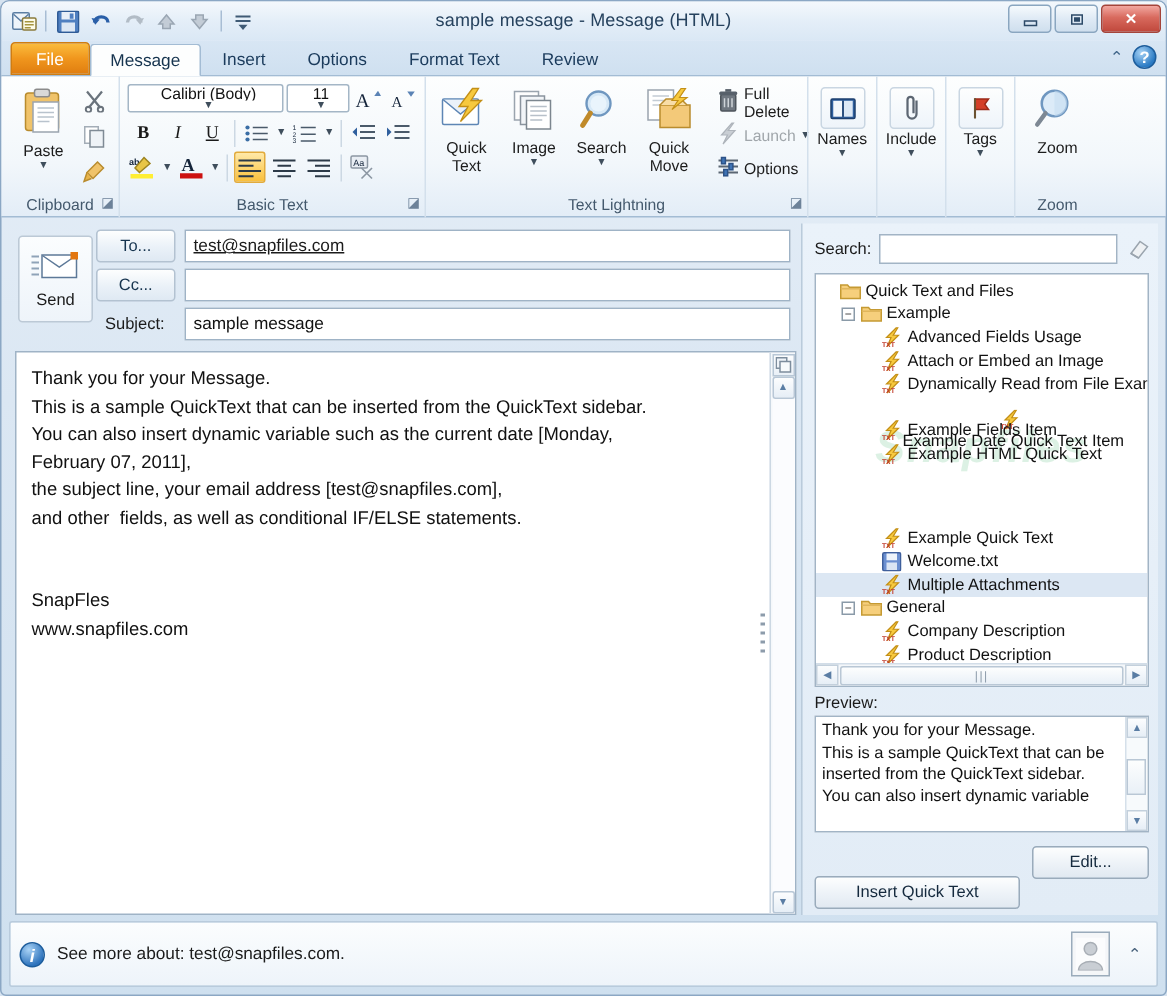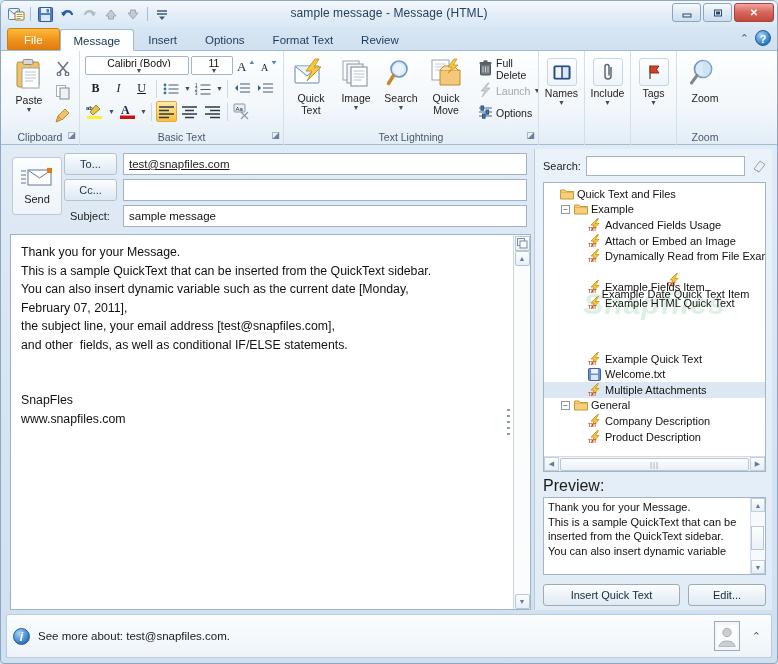--- a/index.html
+++ b/index.html
@@ -219,36 +219,36 @@
     font-size:30px; font-weight:bold; font-style:italic; color:#d7efe0;
     z-index:1; pointer-events:none; letter-spacing:1px; opacity:.85;
   }
   .hscroll { height:15px; border-top:1px solid #d2dde8; display:flex; align-items:center; background:#f4f7fa; }
   .hs-arrow { width:15px;height:14px;display:flex;align-items:center;justify-content:center;font-size:7px;color:#5a7da4;background:linear-gradient(180deg,#fcfdfe,#e6eef6);border:1px solid #c3d0dc;}
   .hs-thumb {
     flex:1; height:13px; margin:0 1px; border:1px solid #b9c7d5; border-radius:2px;
     background:linear-gradient(180deg,#fdfefe,#e9f0f7);
     display:flex; align-items:center; justify-content:center; letter-spacing:1px; font-size:8px; color:#8a99a8;
   }
-  .prevlabel { font-size:16px; color:#1b1b1b; margin:5px 0 2px 0; }
+  .prevlabel { font-size:11px; color:#1b1b1b; margin:5px 0 2px 0; }
   .prevbox {
     height:78px; border:1px solid #a2b4c5; background:#fff; display:flex; overflow:hidden;
   }
   .prevtext { flex:1; padding:2px 3px 0 4px; font-size:11px; line-height:14.6px; color:#111; white-space:pre-wrap; overflow:hidden;}
   .prev-scroll { width:15px; background:#f7fafc; border-left:1px solid #d5e0ea; display:flex; flex-direction:column; align-items:center; }
   .ps-arrow { width:14px;height:14px;display:flex;align-items:center;justify-content:center;font-size:7px;color:#5a7da4;background:linear-gradient(180deg,#fcfdfe,#e6eef6);border:1px solid #c3d0dc;}
   .ps-track { flex:1; width:14px; position:relative; }
   .ps-thumb { position:absolute; top:14px; left:0; width:13px; height:24px; border:1px solid #b9c7d5; background:linear-gradient(180deg,#fdfefe,#e9f0f7); }
   .sidebtns { display:flex; gap:8px; margin-top:9px; }
   .sbtn {
     height:22px; border:1px solid #9aabbb; border-radius:3px;
     background:linear-gradient(180deg,#fdfefe,#eef3f8 50%,#e1e9f1);
     display:flex; align-items:center; justify-content:center; font-size:11px; color:#14293d;
   }
-  #btn-insert { flex:1; }
+  #btn-insert { flex:1;margin-top:20px; }
   #btn-edit { width:78px; }
   
   .statusbar {
     flex:0 0 44px; height:44px; margin:4px 5px 5px 5px;
     border:1px solid #b9cbdc; border-radius:2px;
     background:linear-gradient(180deg,#fbfdfe,#eef4fa);
     display:flex; align-items:center; padding:0 6px; gap:8px;
   }
   .info-ic {
     width:17px;height:17px;border-radius:50%;

